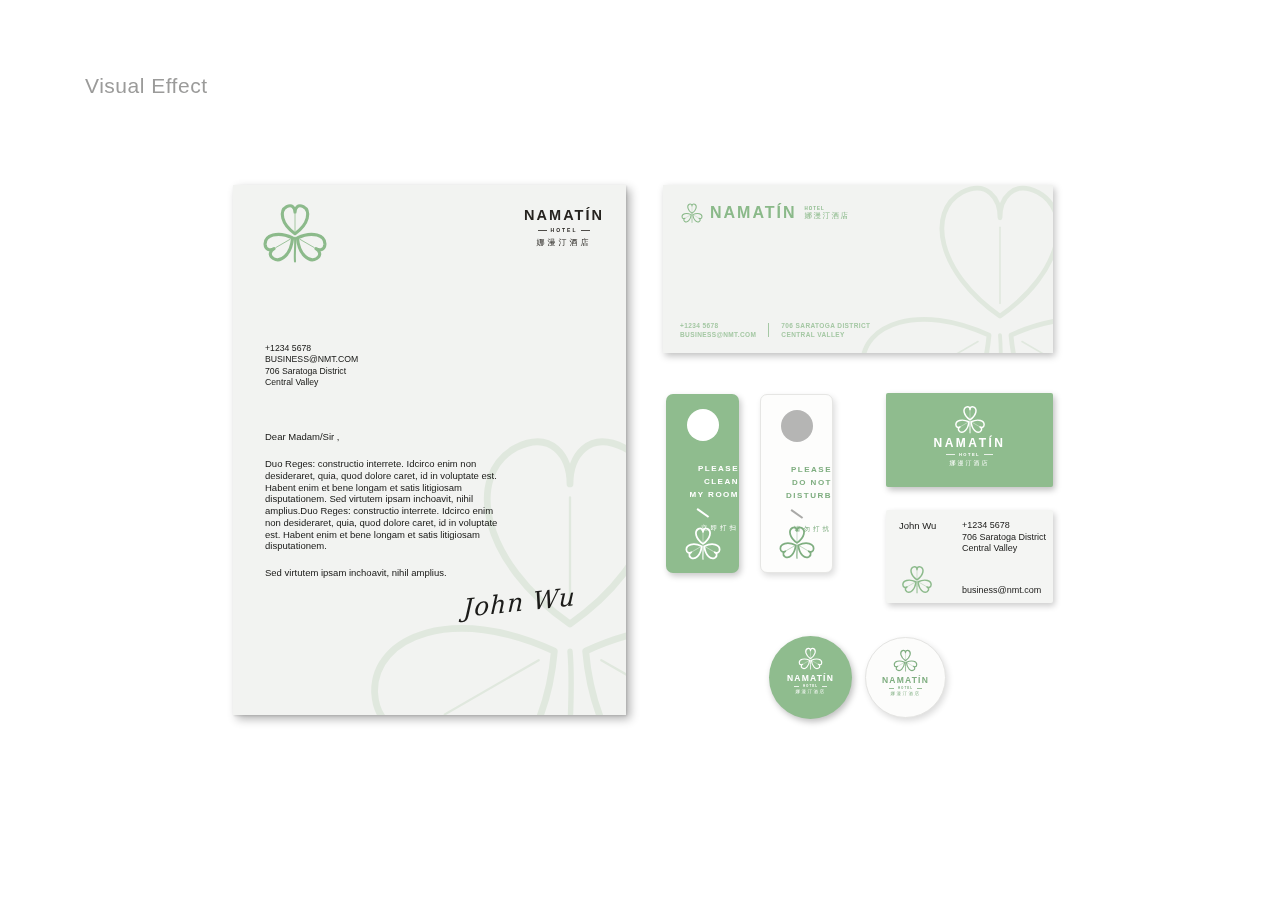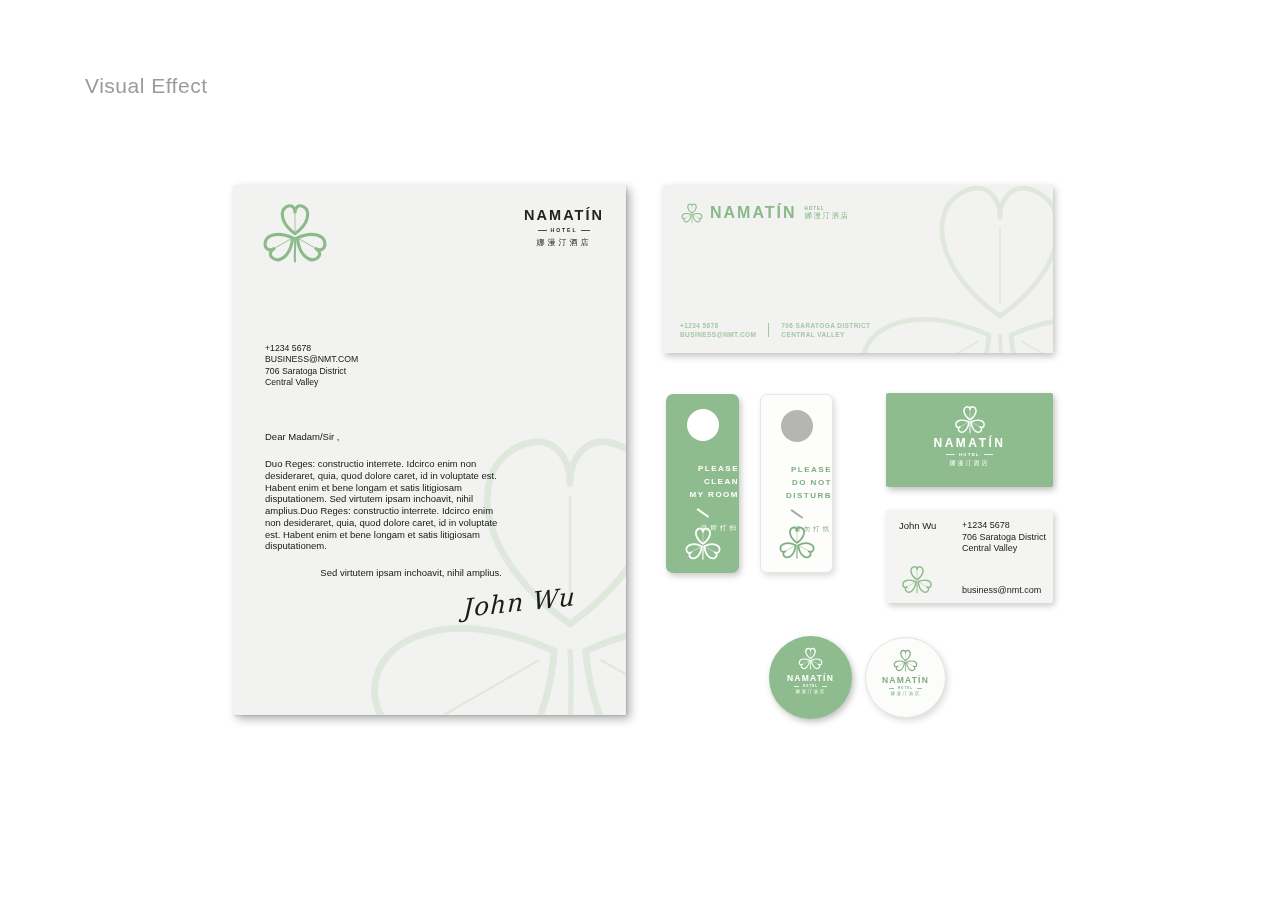--- a/index.html
+++ b/index.html
@@ -40,21 +40,21 @@
   .lh-watermark{left:102px;top:222px;width:470px;height:425px;color:var(--watermark);}
   .lh-logo{left:26px;top:15px;width:72px;height:66px;color:#8cba8b;}
   .lh-lockup{right:14px;top:22px;width:96px;text-align:center;color:#26231f;}
   .lh-lockup .wordmark{font-size:14.5px;font-weight:bold;letter-spacing:2px;}
   .lh-lockup .hotel-row{font-size:5px;letter-spacing:2px;margin-top:4px;font-weight:bold;}
   .lh-lockup .cn{font-size:8px;letter-spacing:3px;margin-top:4px;}
   .lh-body{left:32px;top:158px;width:237px;font-size:9.5px;line-height:1.24;color:#161614;}
   .lh-contact{font-size:8.7px;line-height:1.3;}
   .lh-salutation{margin-top:43px;}
   .lh-par{margin-top:15px;}
-  .lh-closing{margin-top:15px;text-align:right;}
+  .lh-closing{margin-top:15px;}
   .lh-signature{
     left:230px;top:403px;font-family:"DejaVu Serif", serif;font-style:italic;
     font-size:25px;color:#1b1b19;transform:rotate(-6deg) skewX(-8deg);letter-spacing:1px;
   }
 
   
   .envelope{
     left:663px;top:185px;width:390px;height:168px;background:var(--paper);
     overflow:hidden;box-shadow:2px 3px 7px rgba(0,0,0,.25);
   }

